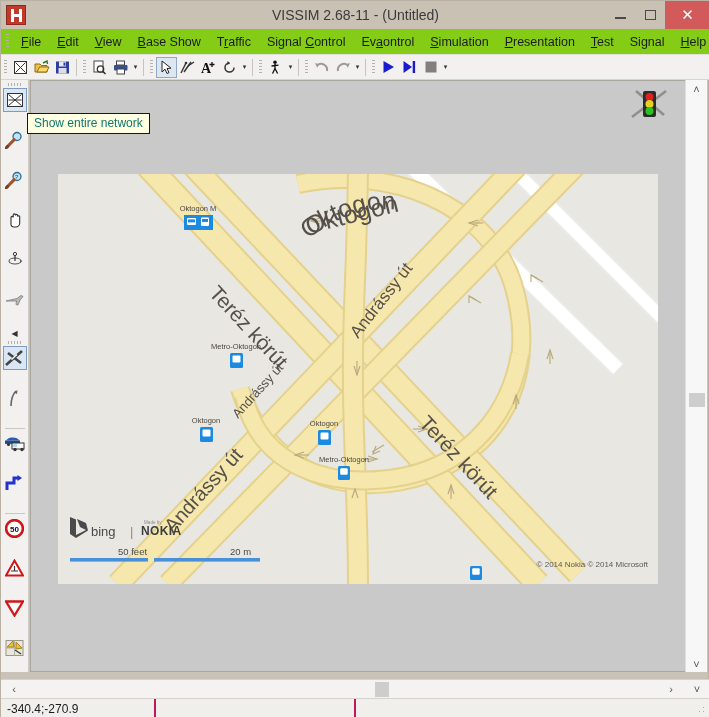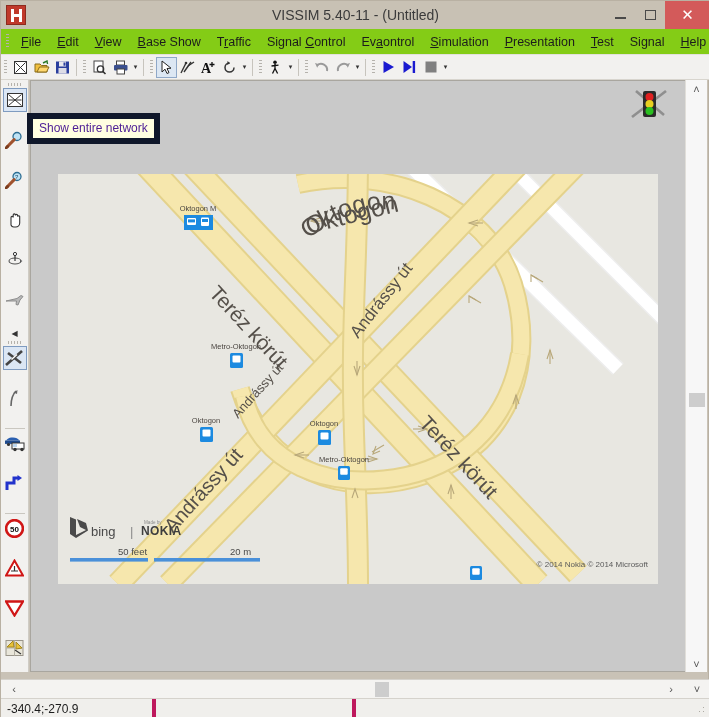--- a/index.html
+++ b/index.html
@@ -155,22 +155,22 @@
   .tl-badge {
     position: absolute; right: 15px; top: 4px;
     width: 42px; height: 38px;
     display: flex; align-items: center; justify-content: center;
   }
 
   
   .tooltip {
     position: absolute; left: 26px; top: 112px;
     background: #ffffe1;
-    border: 6px solid #0f172a;
-    font-size: 12px; color: #4c1d95;
+    border: 1px solid #0f172a;
+    font-size: 12px; color: #0f766e;
     padding: 2px 6px 3px 6px;
     white-space: nowrap;
     z-index: 40;
   }
 
   
   .vscroll {
     position: absolute; right: 1px; top: 79px;
     width: 22px; height: 592px;
     background: #f7f7f7;
@@ -194,40 +194,40 @@
 
   
   .statusbar {
     position: absolute; left: 0; top: 697px;
     width: 709px; height: 20px;
     background: #f0efec;
     border-top: 1px solid #d5d2cc;
     display: flex; align-items: center;
     font-size: 12px; color: #1c1c1c;
   }
-  .status-cell { height: 20px; line-height: 20px; padding-left: 6px; border-right: 4px solid #be185d; }
+  .status-cell { height: 20px; line-height: 20px; padding-left: 6px; border-right: 2px solid #be185d; }
   .sc-1 { width: 155px; }
   .sc-2 { width: 200px; }
   .sc-3 { flex: 1; border-right: none; }
   .grip-corner {
     width: 14px; height: 14px; margin-right: 2px;
     background:
       radial-gradient(#adaaa3 40%, transparent 41%) no-repeat 8px 8px / 3px 3px,
       radial-gradient(#adaaa3 40%, transparent 41%) no-repeat 4px 8px / 3px 3px,
       radial-gradient(#adaaa3 40%, transparent 41%) no-repeat 8px 4px / 3px 3px;
   }
 </style>
 </head>
 <body>
 
 <div id="app">
 
   <div class="titlebar">
     <div class="app-icon"></div>
-    <div class="title-text">VISSIM 5.40-11 - (Untitled)</div>
+    <div class="title-text">VISSIM 2.68-11 - (Untitled)</div>
     <div class="win-btns">
       <div class="win-btn">
           <span class="glyph-min"></span>
         </div>
       <div class="win-btn">
           <span class="glyph-max"></span>
         </div>
       <div class="win-btn close">✕</div>
     </div>
   </div>

